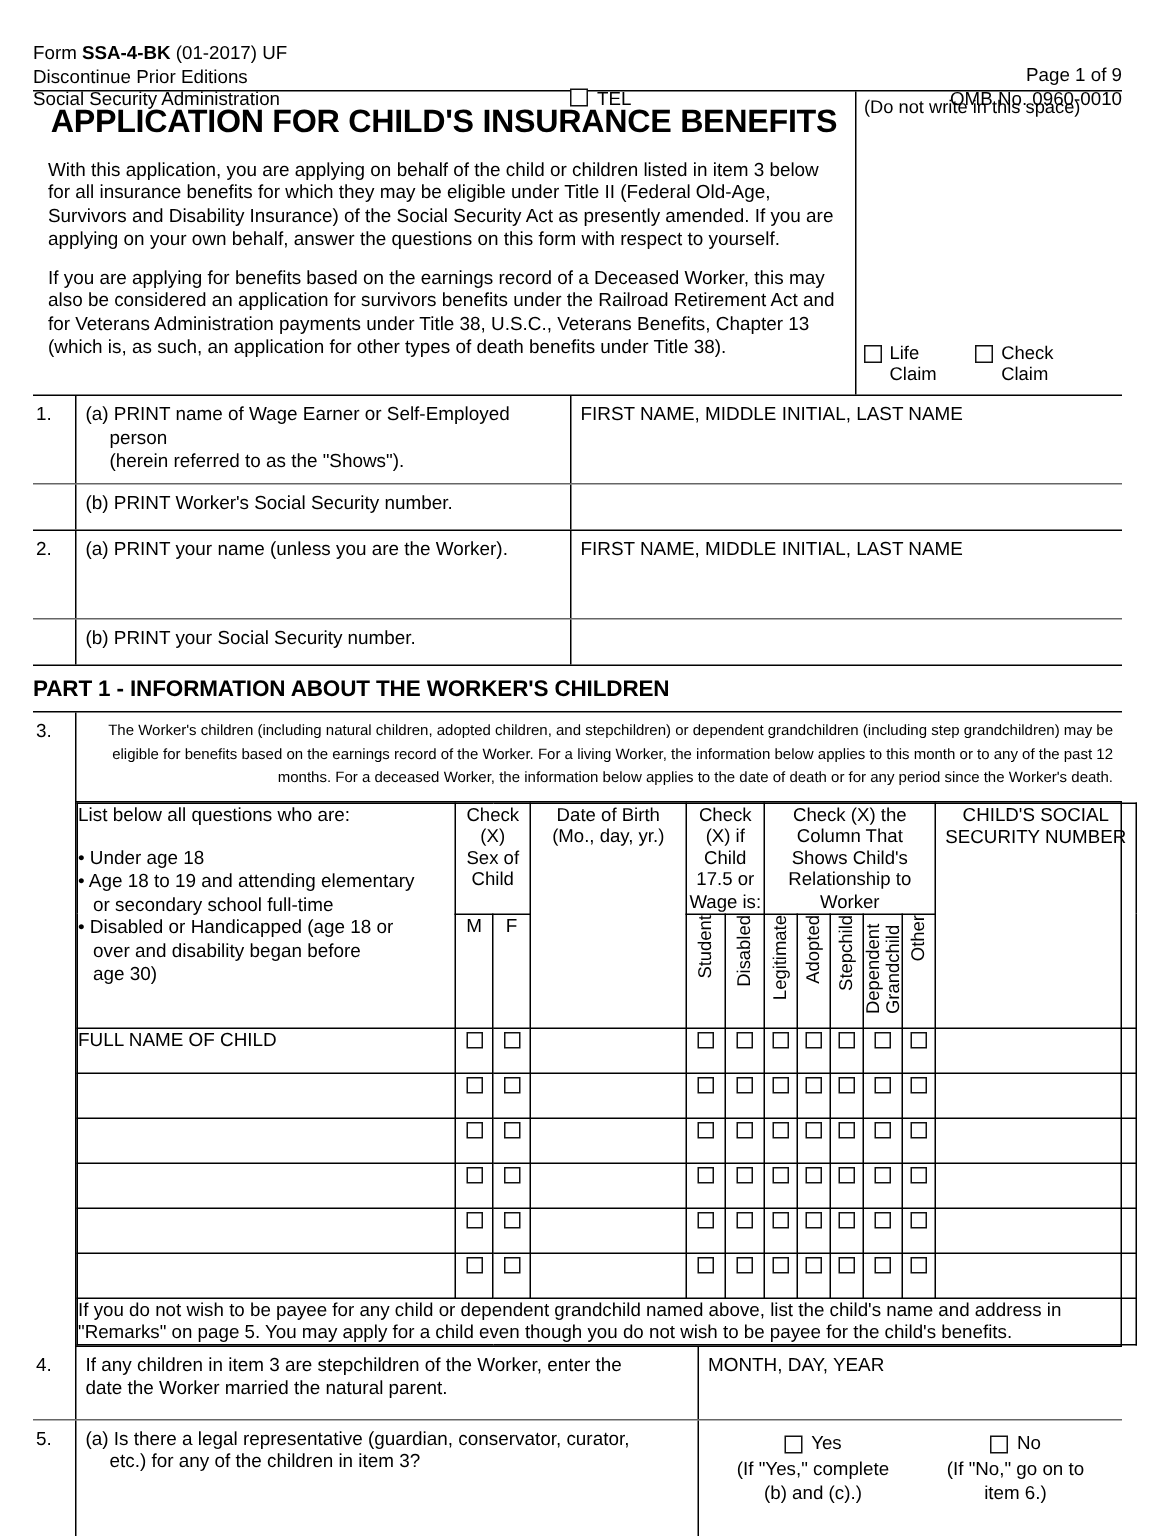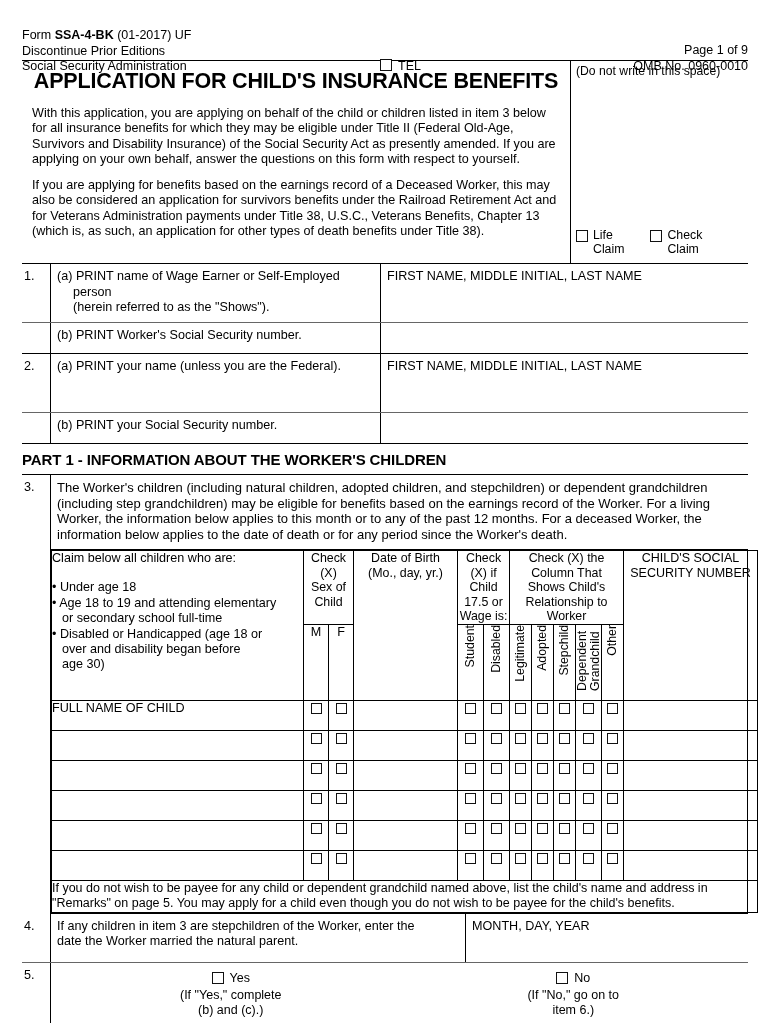--- a/index.html
+++ b/index.html
@@ -151,23 +151,24 @@
 
   
   .intro3 {
     display: flex;
     border-top: 1.6px solid #000;
   }
   .intro3 .body {
     flex: 1 1 auto;
     border-left: 1.3px solid #000;
     padding: 5px 6px 7px 6px;
-    font-size: 13px;
+    font-size: 10px;
     line-height: 15.4px;
     box-sizing: border-box;
+    text-align: right;
   }
 
   
   .ctable-wrap {
     border-left: 1.3px solid #000;
     border-right: 1.3px solid #000;
     border-top: 1.3px solid #000;
     border-bottom: 1.3px solid #000;
     margin-left: 28px;
     box-sizing: border-box;
@@ -314,21 +315,21 @@
   </div>
 
   <div class="itemrow thin">
     <div class="num"></div>
     <div class="qcell w1" style="height:30px;">(b) PRINT Worker's Social Security number.</div>
     <div class="acell"></div>
   </div>
 
   <div class="itemrow">
     <div class="num">2.</div>
-    <div class="qcell w1" style="height:58px;">(a) PRINT your name (unless you are the Federal).</div>
+    <div class="qcell w1" style="height:58px;">(a) PRINT your name (unless you are the Worker).</div>
     <div class="acell">FIRST NAME, MIDDLE INITIAL, LAST NAME</div>
   </div>
 
   <div class="itemrow thin">
     <div class="num"></div>
     <div class="qcell w1" style="height:30px;">(b) PRINT your Social Security number.</div>
     <div class="acell"></div>
   </div>
 
   <div class="parthead">PART 1 - INFORMATION ABOUT THE WORKER'S CHILDREN</div>
@@ -350,21 +351,21 @@
         <col style="width:22px">
         <col style="width:22px">
         <col style="width:22px">
         <col style="width:26px">
         <col style="width:22px">
         <col style="width:134px">
       </colgroup>
       <tbody>
           <tr>
         <td class="listcell" rowspan="2">
-          <div class="lead">Claim below all children who are:</div>
+          <div class="lead">List below all questions who are:</div>
           <div class="bullets">
             <div>• Under age 18</div>
             <div>• Age 18 to 19 and attending elementary</div>
             <div class="cont">or secondary school full-time</div>
             <div>• Disabled or Handicapped (age 18 or</div>
             <div class="cont">over and disability began before</div>
             <div class="cont">age 30)</div>
           </div>
         </td>
         <td class="hd-center" colspan="2">
@@ -509,20 +510,23 @@
     <div class="num">4.</div>
     <div class="qcell" style="width:415px;flex:0 0 415px;height:48px;">
       <span>If any children in item 3 are stepchildren of the Worker, enter the</span><br>
       <span>date the Worker married the natural parent.</span>
     </div>
     <div class="acell">MONTH, DAY, YEAR</div>
   </div>
 
   <div class="itemrow thin">
     <div class="num">5.</div>
+    <div class="qcell" style="width:415px;flex:0 0 415px;height:78px;">
+      <div class="hang"><span>(a) Is there a legal representative (guardian, conservator, curator,</span><br><span style="padding-left:16px;display:inline-block;">etc.) for any of the children in item 3?</span></div>
+    </div>
     <div class="acell">
       <div class="yn">
         <div class="ynblock">
           <div class="top">
             <span class="cb"></span>
             <span>Yes</span>
           </div>
           <div>(If "Yes," complete</div>
           <div>(b) and (c).)</div>
         </div>

